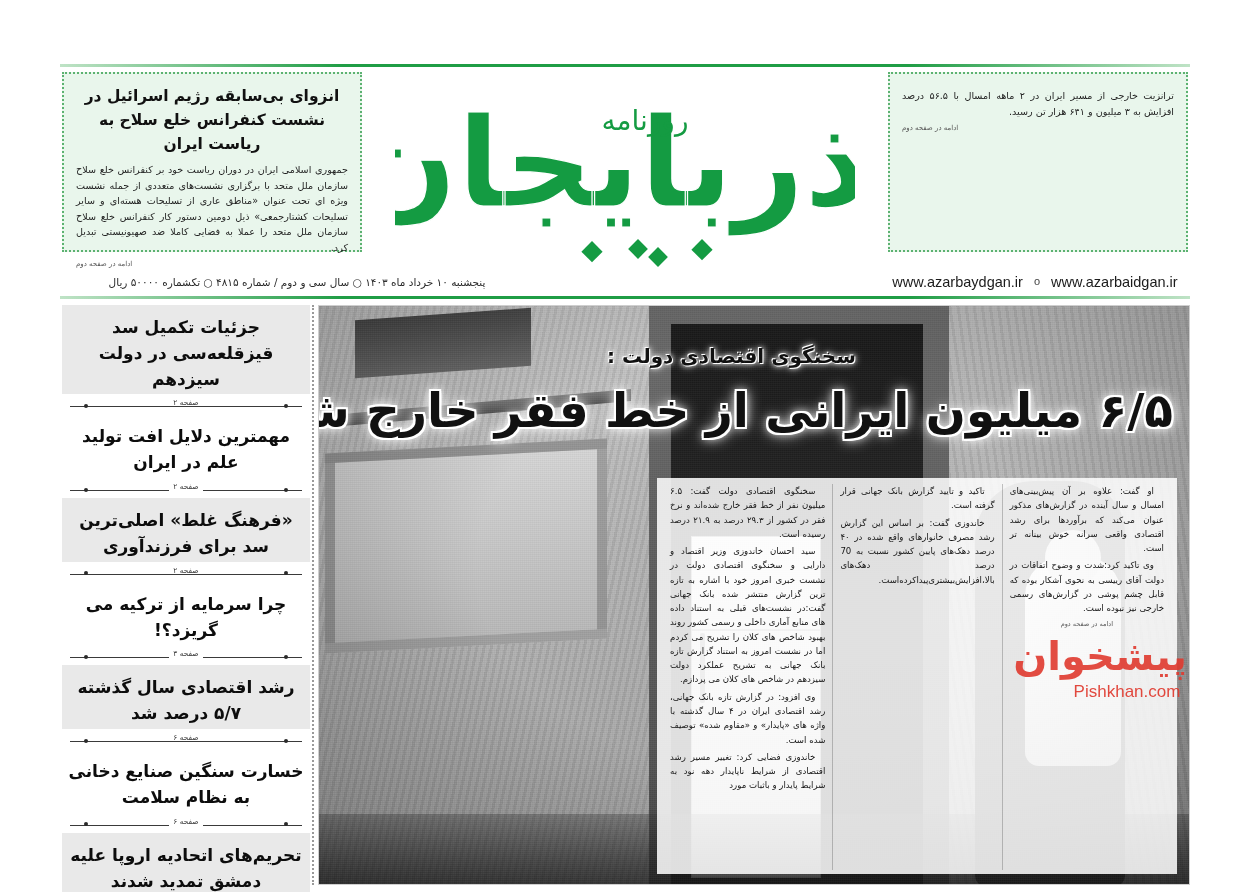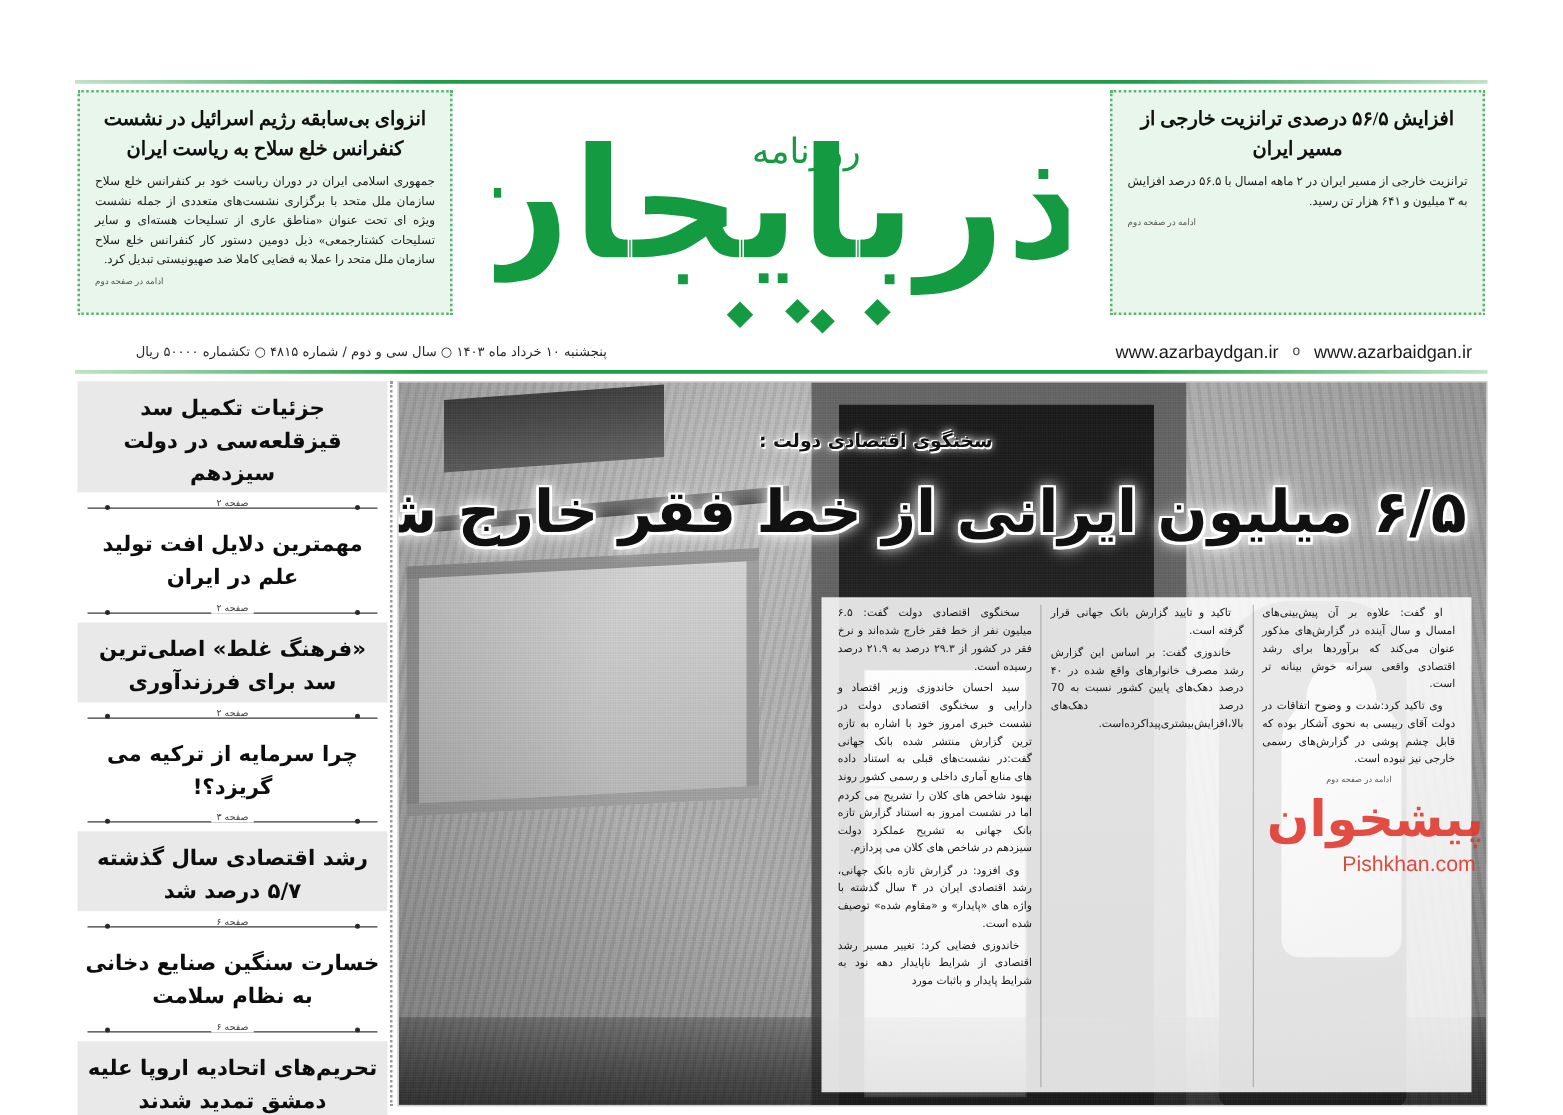--- a/index.html
+++ b/index.html
@@ -16,21 +16,21 @@
     position:absolute;left:0;top:0;width:1250px;height:305px;
     box-sizing:border-box;padding:0;
   }
   .mast-rule{position:absolute;left:60px;width:1130px;height:3px;background:linear-gradient(90deg,#bfe3c6,#1f9d45 25%,#1f9d45 75%,#bfe3c6);}
   .mast-rule.top{top:64px;}
   .mast-rule.bot{top:296px;}
 
   .flagbox{
     position:absolute;top:72px;width:300px;height:180px;
     background:#e9f6ec;border:2px dotted #5cb271;box-sizing:border-box;
-    padding:10px 12px 8px 12px;text-align:center;font-family:Liberation Serif, serif;
+    padding:10px 12px 8px 12px;text-align:center;
   }
   .flagbox.left{left:62px;}
   .flagbox.right{left:888px;}
   .flagbox h2{
     margin:0 0 6px 0;font-size:15.5px;line-height:1.55;font-weight:bold;
     color:#111;letter-spacing:0;
   }
   .flagbox p{
     margin:4px 0 0 0;font-size:9.6px;line-height:1.62;text-align:justify;
     color:#1d1d1d;
@@ -183,21 +183,21 @@
   .ph-grain{
     position:absolute;inset:0;opacity:.25;
     background:
       repeating-linear-gradient(0deg, rgba(255,255,255,.10) 0 1px, rgba(0,0,0,.10) 1px 2px),
       repeating-linear-gradient(90deg, rgba(255,255,255,.07) 0 1px, rgba(0,0,0,.07) 1px 2px);
   }
 
   
   .kicker{
     position:absolute;right:22px;top:38px;width:560px;text-align:left;
-    font-size:15px;font-weight:bold;color:#111;
+    font-size:20px;font-weight:bold;color:#111;
     text-shadow:0 0 5px #fff,0 0 9px #fff,1px 1px 0 #fff,-1px -1px 0 #fff;
   }
   .head{
     position:absolute;right:16px;top:76px;width:830px;text-align:left;
     font-size:47px;font-weight:bold;line-height:1.22;color:#111;
     text-shadow:
       0 0 10px #fff,0 0 16px #fff,
       2px 0 0 #fff,-2px 0 0 #fff,0 2px 0 #fff,0 -2px 0 #fff,
       2px 2px 0 #fff,-2px -2px 0 #fff,2px -2px 0 #fff,-2px 2px 0 #fff;
     white-space:nowrap;
@@ -258,21 +258,20 @@
         <g fill="#149b42">
           <rect x="190" y="178" width="15" height="15" transform="rotate(45 197 185)"></rect>
           <rect x="236" y="176" width="14" height="14" transform="rotate(45 243 183)"></rect>
           <rect x="256" y="184" width="14" height="14" transform="rotate(45 263 191)"></rect>
           <rect x="300" y="176" width="15" height="15" transform="rotate(45 307 183)"></rect>
         </g>
       </svg>
     </div>
 
     <div class="flagbox right">
-      <h2>افزایش ۵۶/۵ درصدی ترانزیت خارجی از مسیر ایران</h2>
       <p>ترانزیت خارجی از مسیر ایران در ۲ ماهه امسال با ۵۶.۵ درصد افزایش به ۳ میلیون و ۶۴۱ هزار تن رسید.</p>
       <div class="cont">ادامه در صفحه دوم</div>
     </div>
 
     <div class="dateline">پنجشنبه ۱۰ خرداد ماه ۱۴۰۳ ○ سال سی و دوم / شماره ۴۸۱۵ ○ تکشماره ۵۰۰۰۰ ریال</div>
 
     <div class="sites">
       <span>www.azarbaydgan.ir</span>
       <span class="dot">o</span>
       <span>www.azarbaidgan.ir</span>

